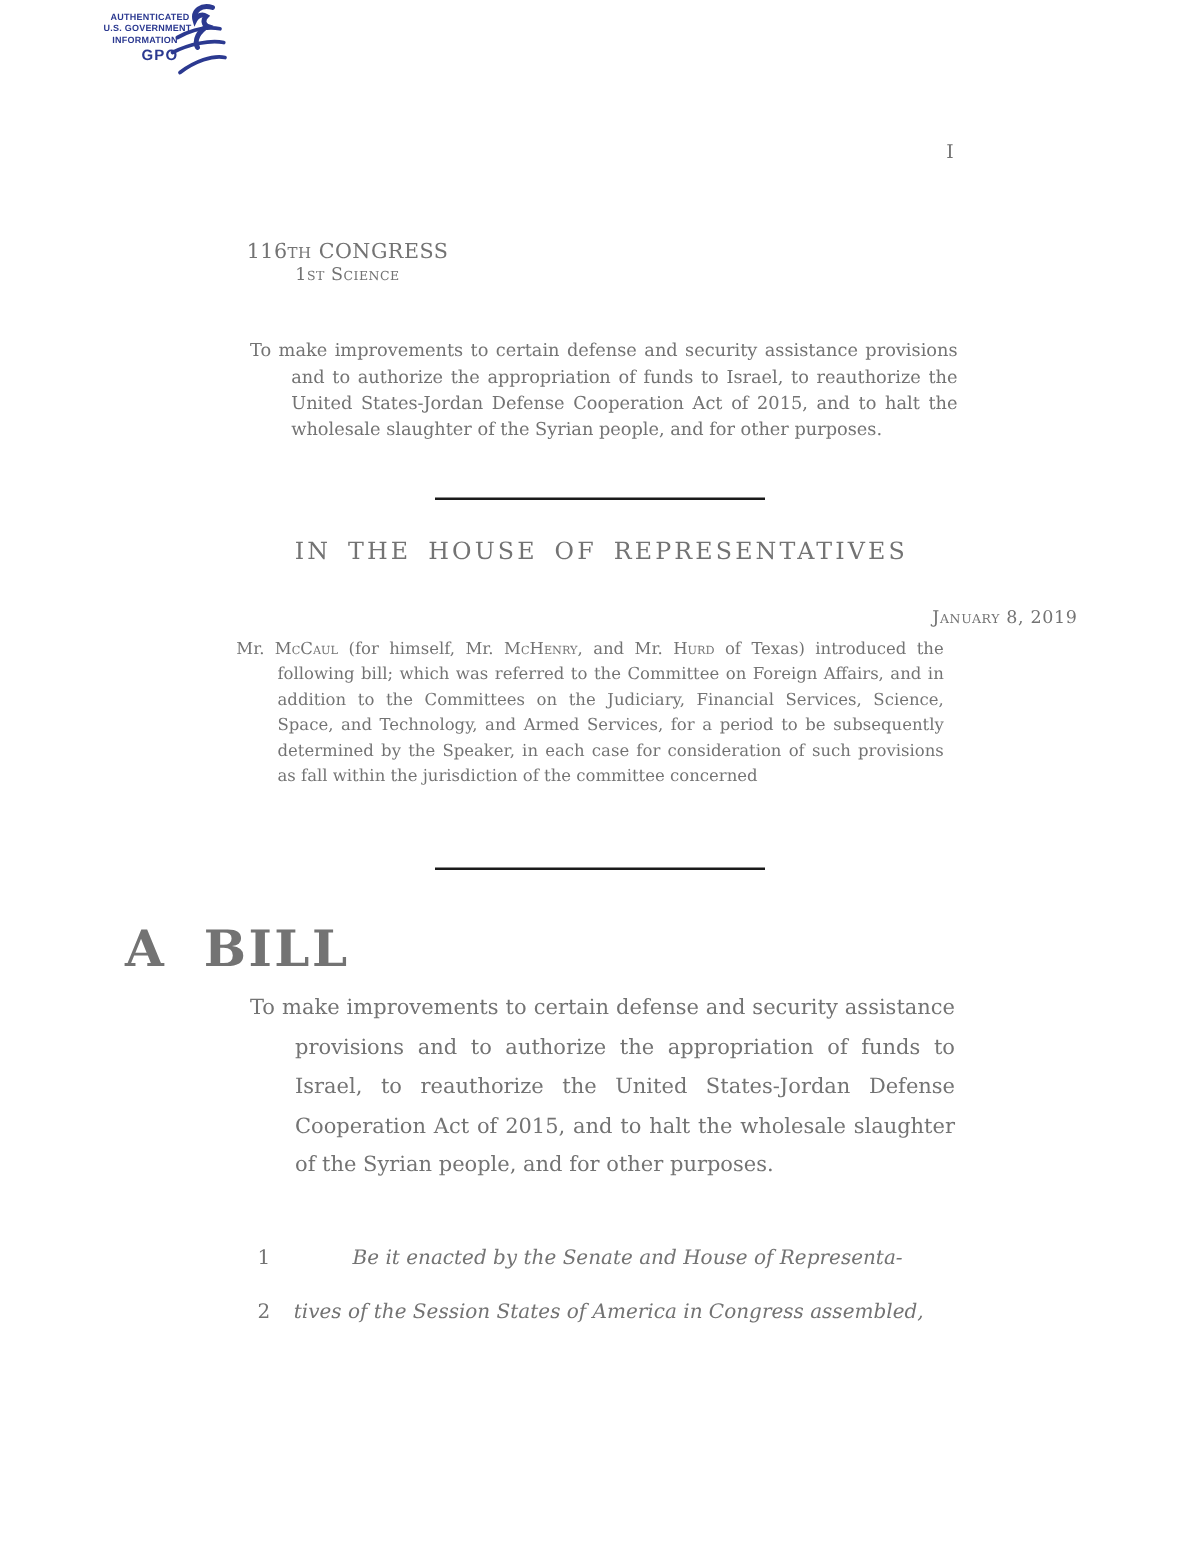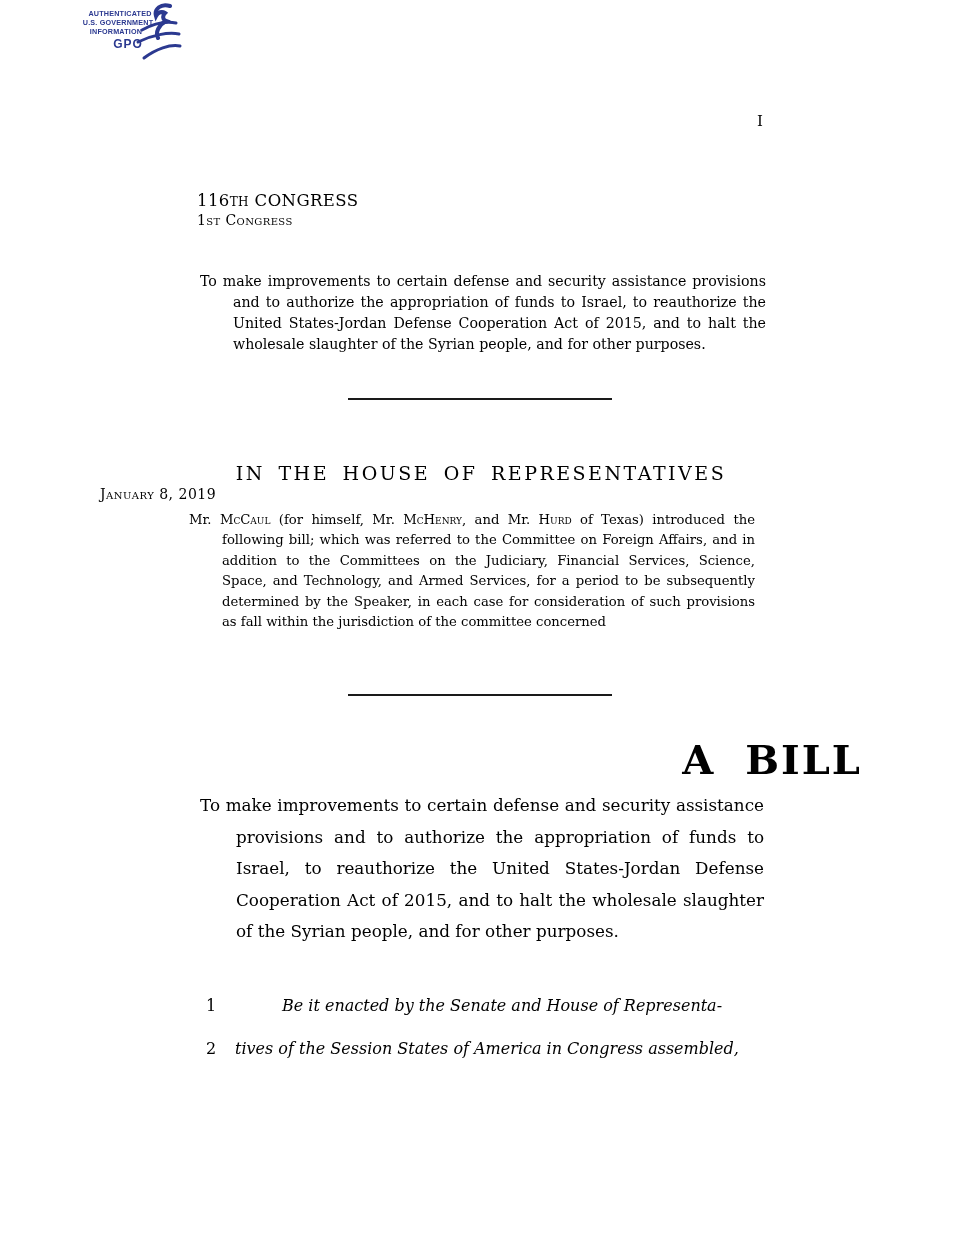--- a/index.html
+++ b/index.html
@@ -3,39 +3,39 @@
 <meta charset="utf-8">
 <style>
   * { margin: 0; padding: 0; box-sizing: border-box; }
   html, body { background: #e8e8e8; }
   .page {
     position: relative;
     width: 960px;
     height: 1242px;
     background: #ffffff;
     font-family: "DejaVu Serif", serif;
-    color: #000000;
+    color: #737373;
     overflow: hidden;
   }
   
   .gpo-logo { position: absolute; left: 58px; top: 2px; width: 130px; height: 64px; }
   .gpo-logo text { font-family: "Liberation Sans", sans-serif; font-weight: bold; }
   .gpo-lines { font-size: 7.2px; letter-spacing: 0.2px; }
   .gpo-mark { font-size: 12px; letter-spacing: 1px; }
 
   
   .page-num {
     position: absolute; left: 725px; top: 112px; width: 70px;
     text-align: center; font-size: 15px;
   }
 
   
   .congress-block {
     position: absolute; left: 197px; top: 191px; width: 162px;
-    line-height: 1.25;
+    text-align: center; line-height: 1.25;
   }
   .congress-line { font-size: 16.5px; letter-spacing: 0.4px; white-space: nowrap; }
   .session-line  { font-size: 14px; letter-spacing: 0.4px; }
   .sc { font-variant: small-caps; }
 
   .bill-number {
     position: absolute; left: 390px; top: 178px;
     font-size: 48px; font-weight: bold; letter-spacing: 1px; white-space: nowrap;
   }
 
@@ -45,39 +45,39 @@
     font-size: 14.2px; line-height: 21px;
     text-align: justify;
     padding-left: 33px; text-indent: -33px;
   }
 
   .rule { position: absolute; left: 348px; width: 264px; border-top: 2px solid #1a1a1a; }
   .rule-1 { top: 398px; }
   .rule-2 { top: 694px; }
 
   .chamber-heading {
-    position: absolute; left: 100px; top: 462px; width: 762px;
+    position: absolute; left: 100px; top: 430px; width: 762px;
     text-align: center; font-size: 19px; letter-spacing: 2.5px; word-spacing: 5px;
     white-space: nowrap;
   }
   .intro-date {
     position: absolute; left: 100px; top: 486px; width: 762px;
-    text-align: left; font-size: 14px; letter-spacing: 0.5px;
+    text-align: right; font-size: 14px; letter-spacing: 0.5px;
   }
 
   .sponsor {
     position: absolute; left: 189px; top: 510px; width: 566px;
     font-size: 13.2px; line-height: 20.4px;
     text-align: justify;
     padding-left: 33px; text-indent: -33px;
   }
 
   .bill-heading {
     position: absolute; left: 100px; top: 736px; width: 762px;
-    text-align: right; font-size: 40px; font-weight: bold;
+    text-align: left; font-size: 40px; font-weight: bold;
     letter-spacing: 2px; word-spacing: 14px;
   }
 
   .long-title {
     position: absolute; left: 200px; top: 790px; width: 564px;
     font-size: 16.8px; line-height: 31.5px;
     text-align: justify;
     padding-left: 36px; text-indent: -36px;
   }
 
@@ -105,21 +105,21 @@
       <path d="M84,28 C95,22 107,19 118,21" stroke-width="3"></path>
       <path d="M80,40 C94,33 110,30 121,32" stroke-width="3"></path>
       <path d="M86,56 C98,47 112,42 122,44" stroke-width="3"></path>
     </g>
   </svg>
 
   <div class="page-num">I</div>
 
   <div class="congress-block">
     <div class="congress-line sc">116th CONGRESS</div>
-    <div class="session-line sc">1st Congress</div>
+    <div class="session-line sc">1st Science</div>
   </div>
 
 
   <p class="summary">To make improvements to certain defense and security assistance provisions and to authorize the appropriation of funds to Israel, to reauthorize the United States-Jordan Defense Cooperation Act of 2015, and to halt the wholesale slaughter of the Syrian people, and for other purposes.</p>
 
   <div class="rule rule-1"></div>
 
   <div class="chamber-heading">IN THE HOUSE OF REPRESENTATIVES</div>
   <div class="intro-date sc">January 8, 2019</div>
 

